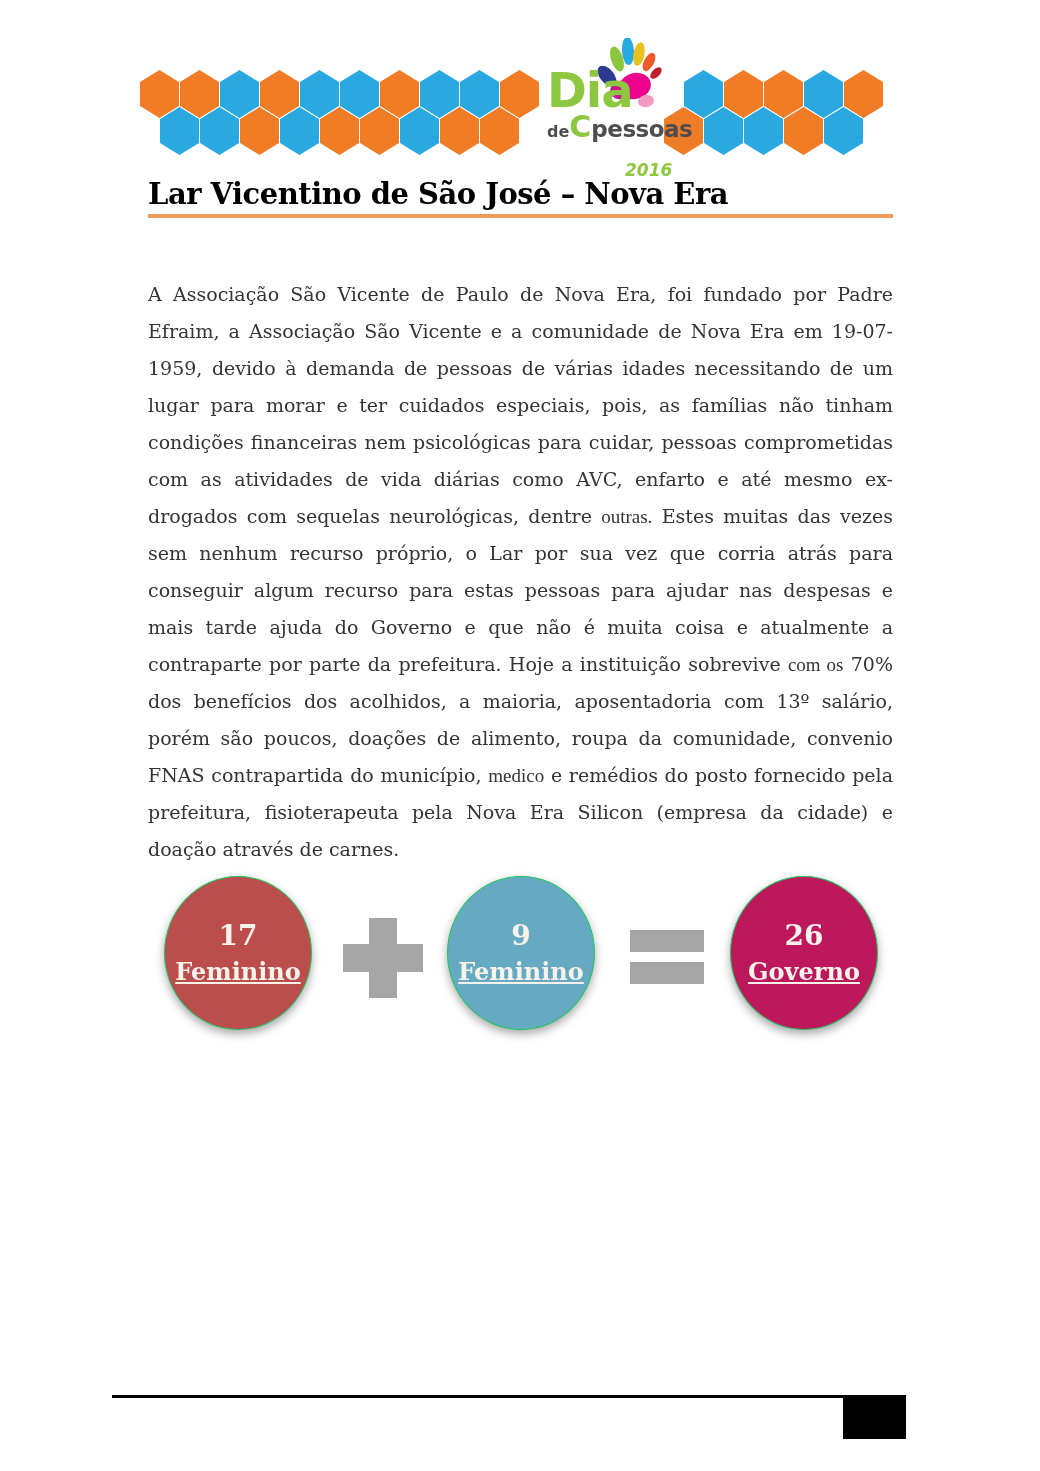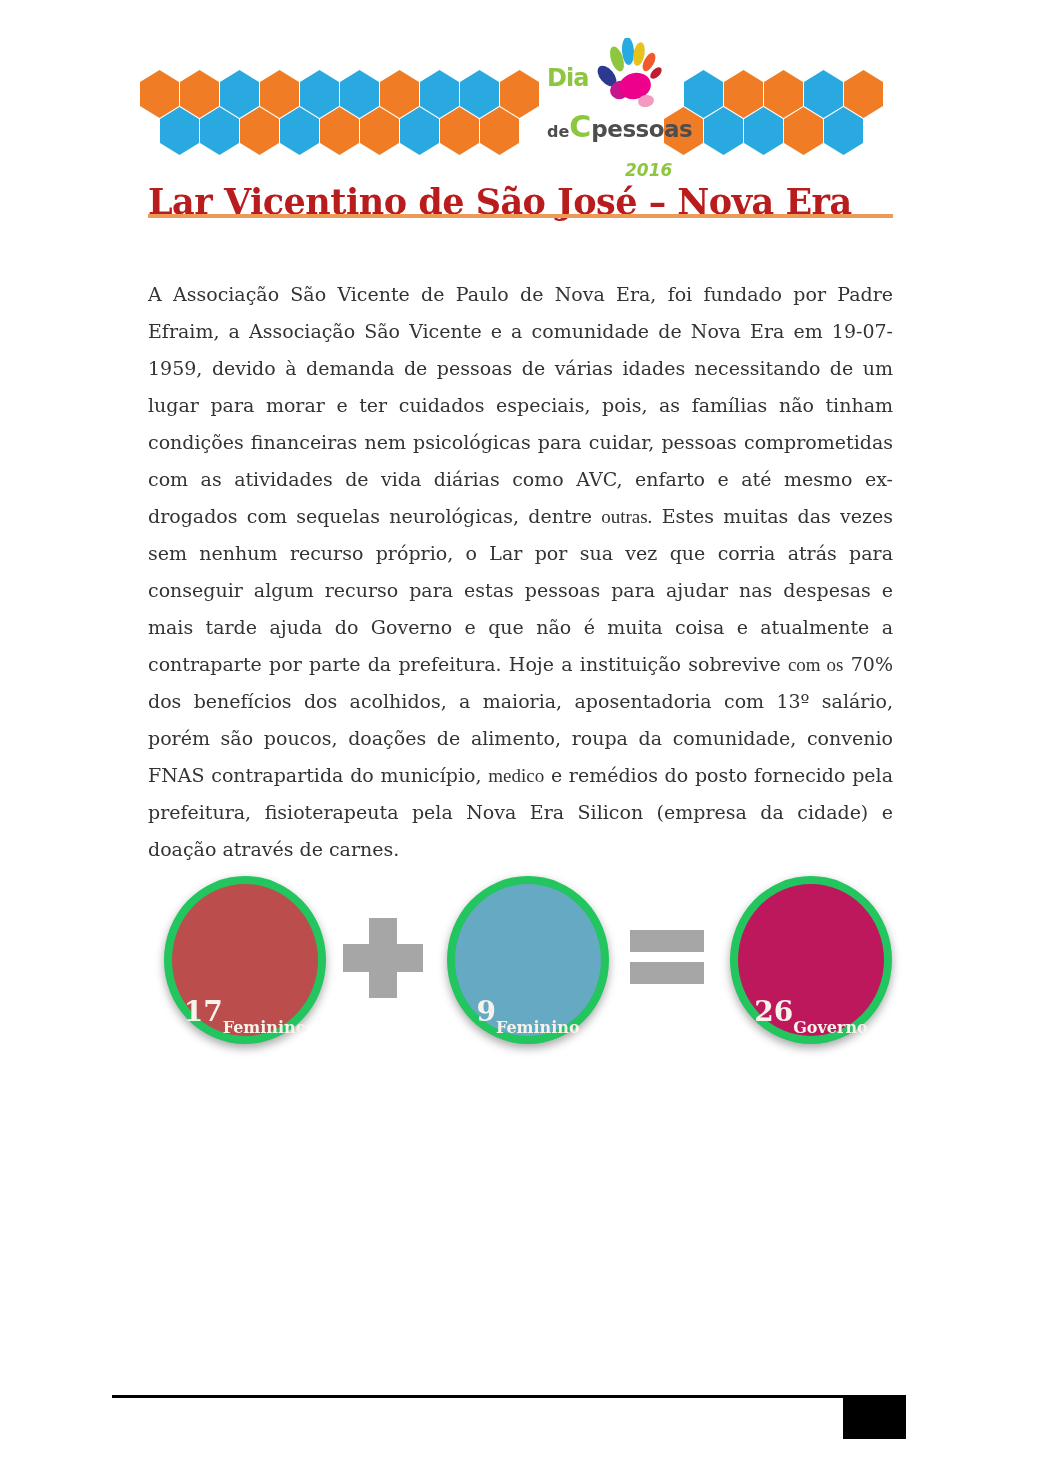--- a/index.html
+++ b/index.html
@@ -14,46 +14,46 @@
   .hex { width:39px; height:48px; flex:0 0 39px;
          clip-path:polygon(50% 0,100% 25%,100% 75%,50% 100%,0 75%,0 25%); }
   #hex-left-top     { left:140px; top:70px;  }
   #hex-left-bottom  { left:160px; top:107px; }
   #hex-right-top    { left:684px; top:70px;  }
   #hex-right-bottom { left:664px; top:107px; }
 
   
   .logo { position:absolute; left:545px; top:40px; width:130px; height:120px;
           font-family:"DejaVu Sans", sans-serif; }
-  .logo-dia { position:absolute; left:2px; top:26px; font-size:24px; font-weight:bold;
+  .logo-dia { position:absolute; left:2px; top:26px; font-size:48px; font-weight:bold;
               color:#8dc63f; letter-spacing:-1px; line-height:1; }
   .logo-line2 { position:absolute; left:2px; top:72px; display:flex; align-items:baseline;
                 color:#4d4d4f; font-weight:bold; line-height:1; }
   .logo-de   { font-size:16px;text-align:right; }
   .logo-c    { font-size:30px; color:#8dc63f; }
   .logo-rest { font-size:23px; letter-spacing:-0.5px; }
   .logo-year { position:absolute; left:80px; top:120px; font-size:17px; font-weight:bold;
                font-style:italic; color:#8dc63f; }
   .logo-hand { position:absolute; left:50px; top:-2px; }
 
   
   .title { position:absolute; left:148px; top:158px; width:760px;
-           font-size:35px; font-weight:bold; color:#b91c1c; letter-spacing:-0.5px; }
+           font-size:29px; font-weight:bold; color:#000000; letter-spacing:-0.5px; }
   .title-rule { position:absolute; left:148px; top:214px; width:745px; height:4px; }
   .body-text { position:absolute; left:148px; top:257px; width:745px;
                font-size:19px; line-height:37px; text-align:justify; color:#333333; }
   .alt { font-family:"Liberation Serif", serif; }
 
   
-  .circle { position:absolute; width:146px; height:152px; border:8px solid #22c55e;
+  .circle { position:absolute; width:146px; height:152px; border:1px solid #22c55e;
             border-radius:50%; box-shadow:0 4px 10px rgba(0,0,0,0.35);
-            display:flex; flex-direction:row; align-items:flex-end; justify-content:center;
+            display:flex; flex-direction:column; align-items:center; justify-content:center;
             color:#f7f2ea; text-align:center; }
   .circle .value { font-size:28px; font-weight:bold; margin-bottom:10px; line-height:1; }
-  .circle .label { font-size:16px; font-weight:bold; line-height:1; }
+  .circle .label { font-size:24px; font-weight:bold; line-height:1;text-decoration:underline; }
   #circle-feminino  { left:164px; top:876px; }
   #circle-masculino { left:447px; top:876px; }
   #circle-idosos    { left:730px; top:876px; }
 
   .op-plus { position:absolute; left:343px; top:918px; width:80px; height:80px; }
   .op-plus .bar-v { position:absolute; left:26px; top:0; width:28px; height:80px; }
   .op-plus .bar-h { position:absolute; left:0; top:26px; width:80px; height:28px; }
   .op-equals { position:absolute; left:630px; top:930px; width:74px; height:54px; }
   .op-equals .bar-top    { position:absolute; left:0; top:0;  width:74px; height:22px; }
   .op-equals .bar-bottom { position:absolute; left:0; top:32px; width:74px; height:22px; }

